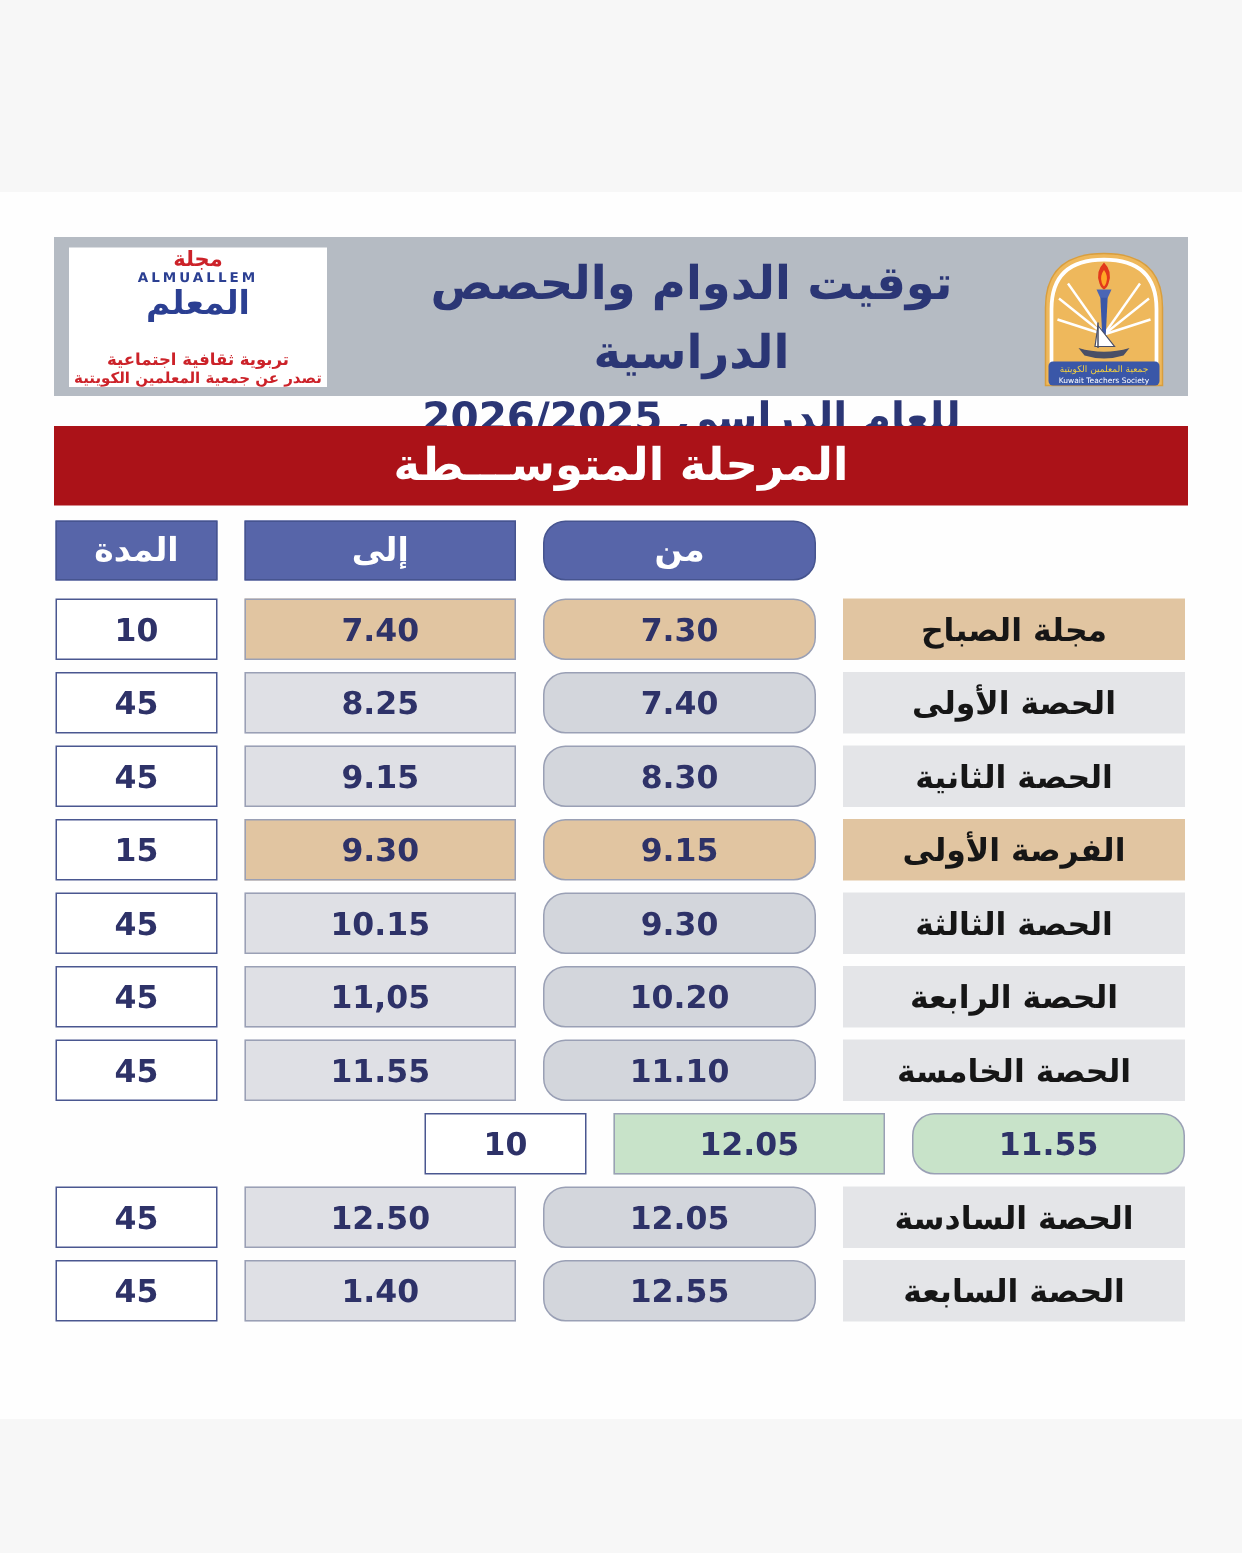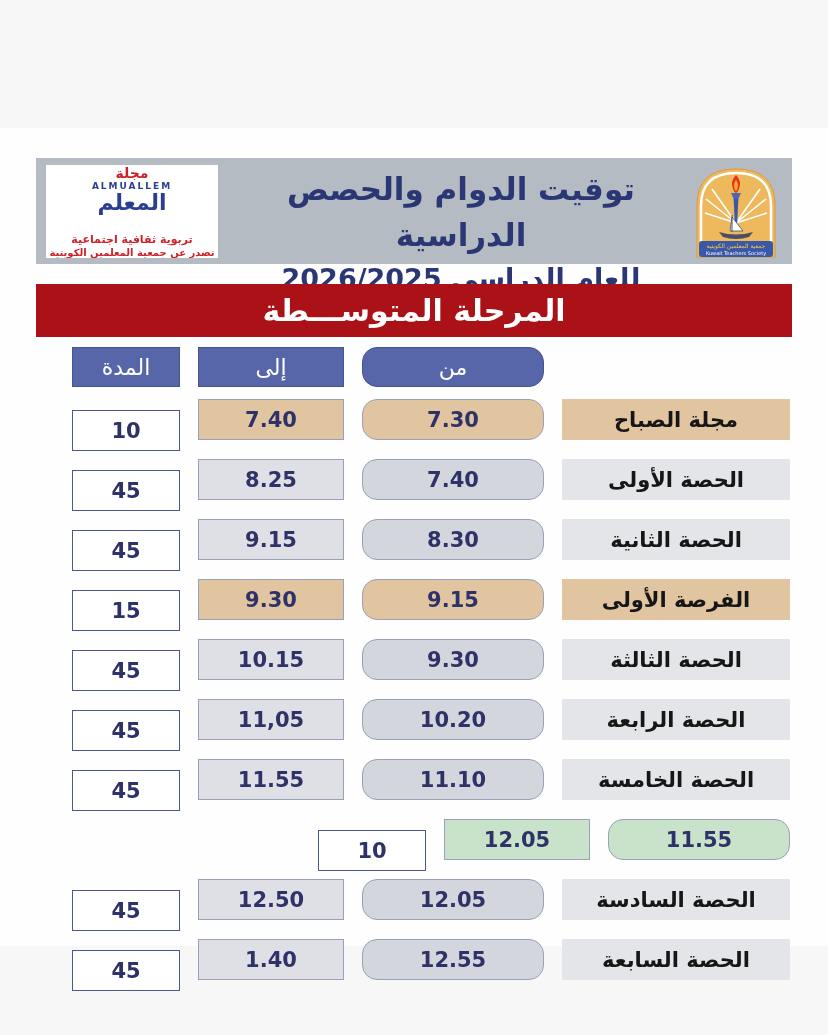--- a/index.html
+++ b/index.html
@@ -74,28 +74,28 @@
     direction: rtl;
   }
   .header-row, .row {
     display: flex;
     gap: 18px;
   }
   .header-row { margin-bottom: 12px; }
   .row { margin-bottom: 8px; }
   .c-label { width: 228px; }
   .c-from  { width: 182px; border-radius: 15px; }
-  .c-to    { width: 146px; }
+  .c-to    { width: 181px; }
   .c-dur   { width: 108px; }
   .hcell {
     height: 40px;
     background: var(--header_blue);
     border: 1px solid #46548f;
     color: #ffffff;
-    font-size: 22px; font-weight: normal;
+    font-size: 22px; font-weight: bold;
     display: flex; align-items: center; justify-content: center;
   }
   .spacer { height: 40px; background: transparent; }
   .lcell {
     height: 41px;
     color: #161616;
     font-size: 21px; font-weight: bold;
     display: flex; align-items: center; justify-content: center;
   }
   .cell {
@@ -104,21 +104,21 @@
     color: var(--navy_text);
     font-size: 21px; font-weight: bold;
     display: flex; align-items: center; justify-content: center;
   }
   .dcell {
     height: 41px;
     background: #ffffff;
     border: 1.5px solid #4a5790;
     color: var(--navy_text);
     font-size: 21px; font-weight: bold;
-    display: flex; align-items: center; justify-content: center; margin-top: 11px;
+    display: flex; align-items: center; justify-content: center;
   }
   .row.tan   .cell  { background: var(--tan); }
   .row.tan   .lcell { background: var(--tan); }
   .row.gray  .c-from.cell { background: var(--row_gray_from); }
   .row.gray  .c-to.cell   { background: var(--row_gray_to); }
   .row.gray  .lcell { background: var(--row_gray_label); }
   .row.green .cell  { background: var(--green_cell); }
   .row.green .lcell { background: var(--green_label); }
 </style>
 </head>

